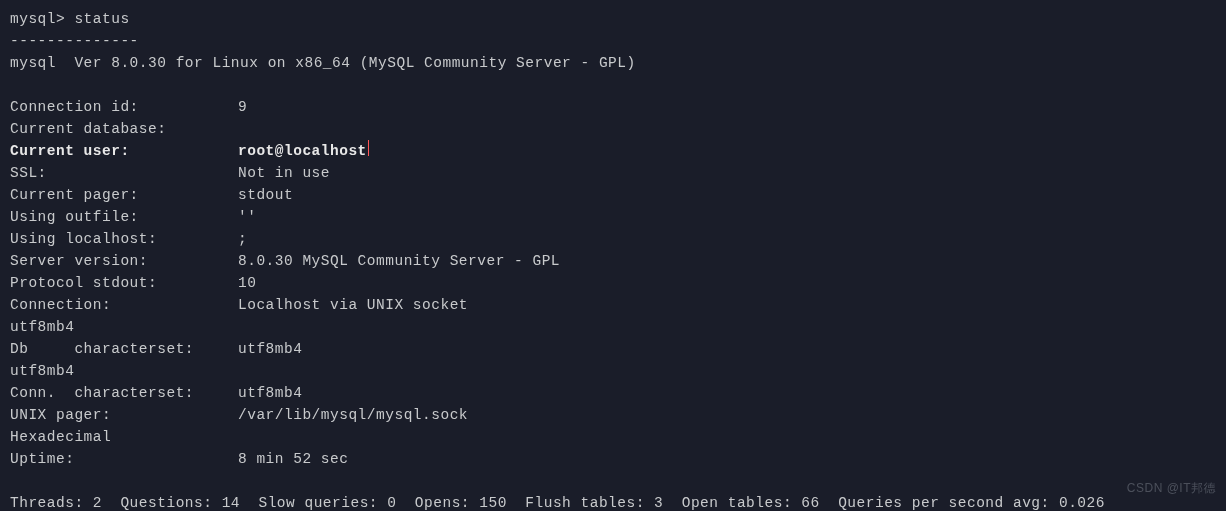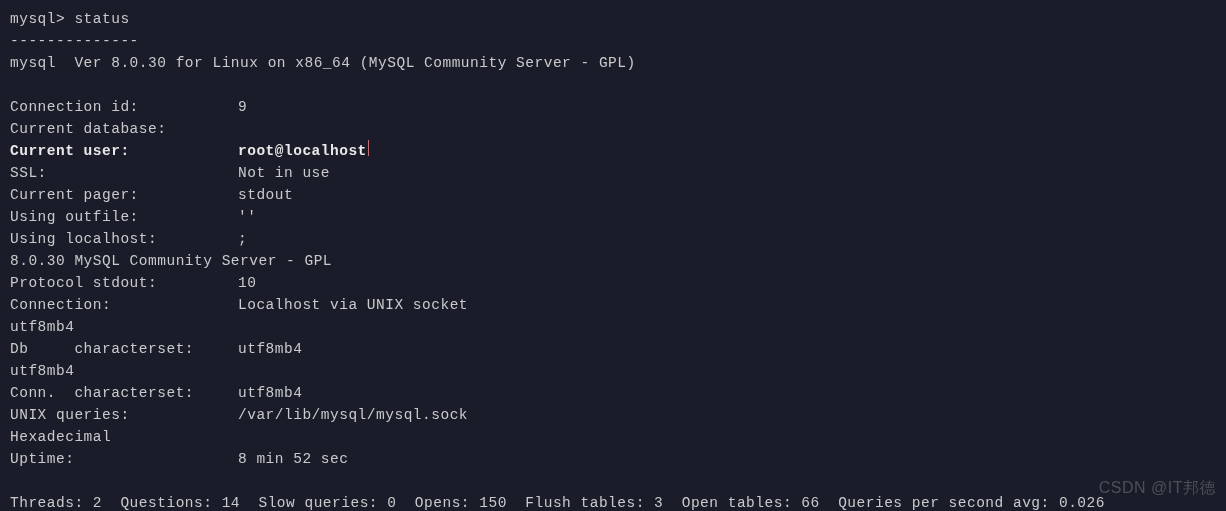--- a/index.html
+++ b/index.html
@@ -43,21 +43,21 @@
       width: 228px;
       flex-shrink: 0;
     }
     .value {
     }
     .watermark {
       position: absolute;
       bottom: 12px;
       right: 10px;
       color: #606570;
-      font-size: 16px;
+      font-size: 12px;
       font-family: sans-serif;
       opacity: 0.7;
     }
     .spacer {
       height: 22px;
     }
   </style>
 </head>
 <body>
 
@@ -66,27 +66,27 @@
 <div class="line">mysql  Ver 8.0.30 for Linux on x86_64 (MySQL Community Server - GPL)</div>
 <div class="spacer"></div>
 <div id="status-container">
     <div class="row"><span class="label">Connection id:</span><span class="value">9</span></div>
     <div class="row"><span class="label">Current database:</span><span class="value"></span></div>
     <div class="row bold"><span class="label">Current user:</span><span class="value">root@localhost</span><span class="cursor"></span></div>
     <div class="row"><span class="label">SSL:</span><span class="value">Not in use</span></div>
     <div class="row"><span class="label">Current pager:</span><span class="value">stdout</span></div>
     <div class="row"><span class="label">Using outfile:</span><span class="value">''</span></div>
     <div class="row"><span class="label">Using localhost:</span><span class="value">;</span></div>
-    <div class="row"><span class="value">8.0.30 MySQL Community Server - GPL</span></div>
+    <div class="row"><span class="label">Server version:</span><span class="value">8.0.30 MySQL Community Server - GPL</span></div>
     <div class="row"><span class="label">Protocol stdout:</span><span class="value">10</span></div>
     <div class="row"><span class="label">Connection:</span><span class="value">Localhost via UNIX socket</span></div>
     <div class="row"><span class="value">utf8mb4</span></div>
     <div class="row"><span class="label">Db     characterset:</span><span class="value">utf8mb4</span></div>
     <div class="row"><span class="value">utf8mb4</span></div>
     <div class="row"><span class="label">Conn.  characterset:</span><span class="value">utf8mb4</span></div>
-    <div class="row"><span class="label">UNIX queries:</span><span class="value">/var/lib/mysql/mysql.sock</span></div>
+    <div class="row"><span class="label">UNIX pager:</span><span class="value">/var/lib/mysql/mysql.sock</span></div>
     <div class="row"><span class="value">Hexadecimal</span></div>
     <div class="row"><span class="label">Uptime:</span><span class="value">8 min 52 sec</span></div>
   </div>
 <div class="spacer"></div>
 <div class="line">Threads: 2  Questions: 14  Slow queries: 0  Opens: 150  Flush tables: 3  Open tables: 66  Queries per second avg: 0.026</div>
 
 <div class="watermark">CSDN @IT邦德</div>
 
 </body></html>

